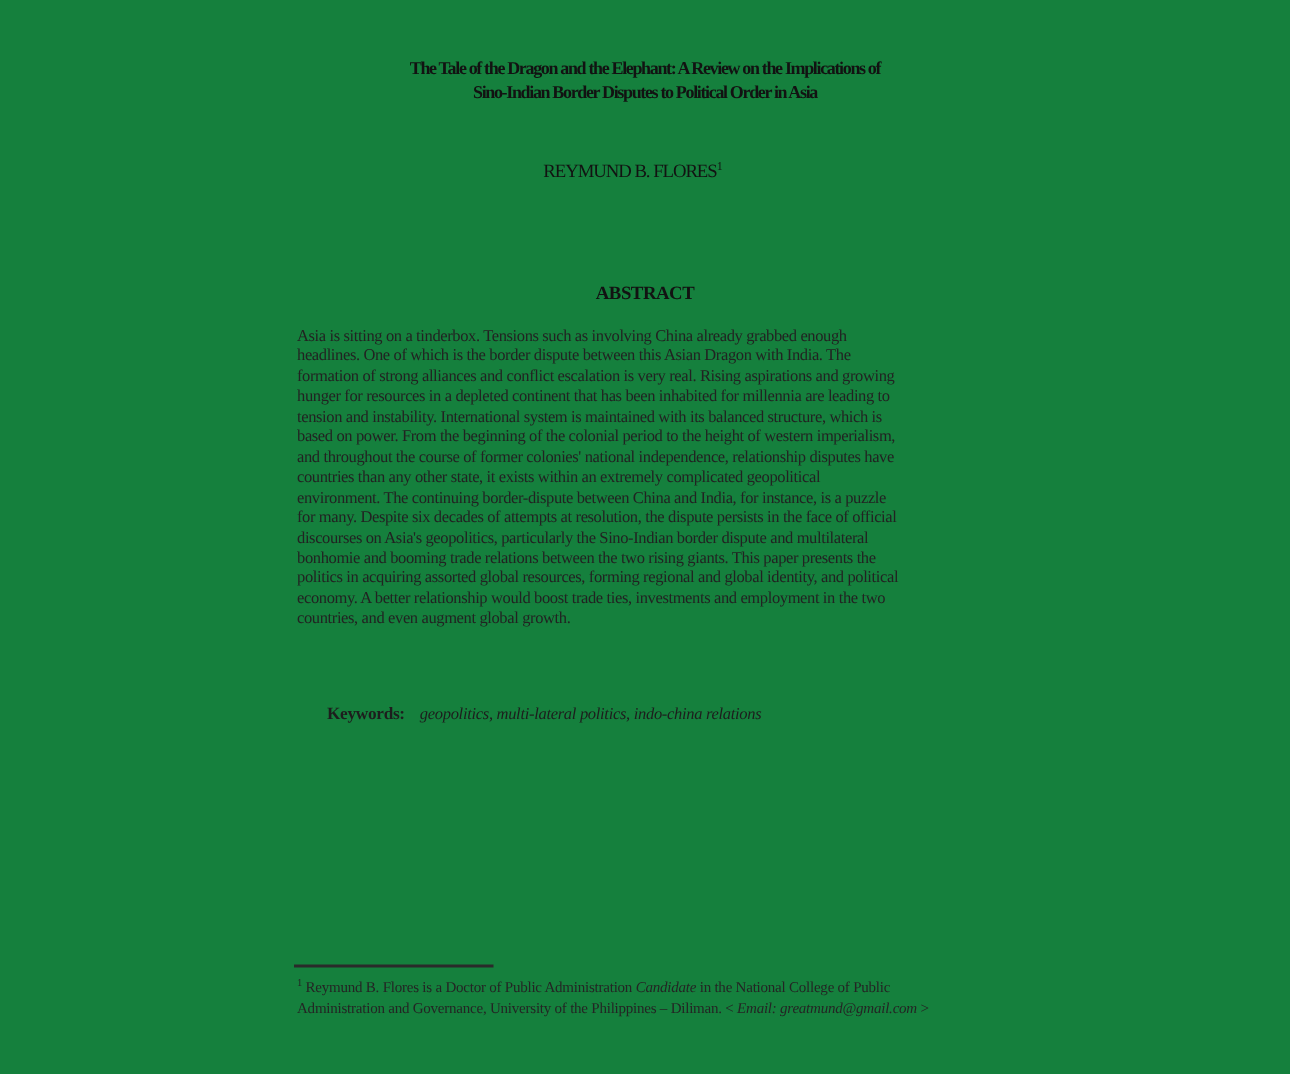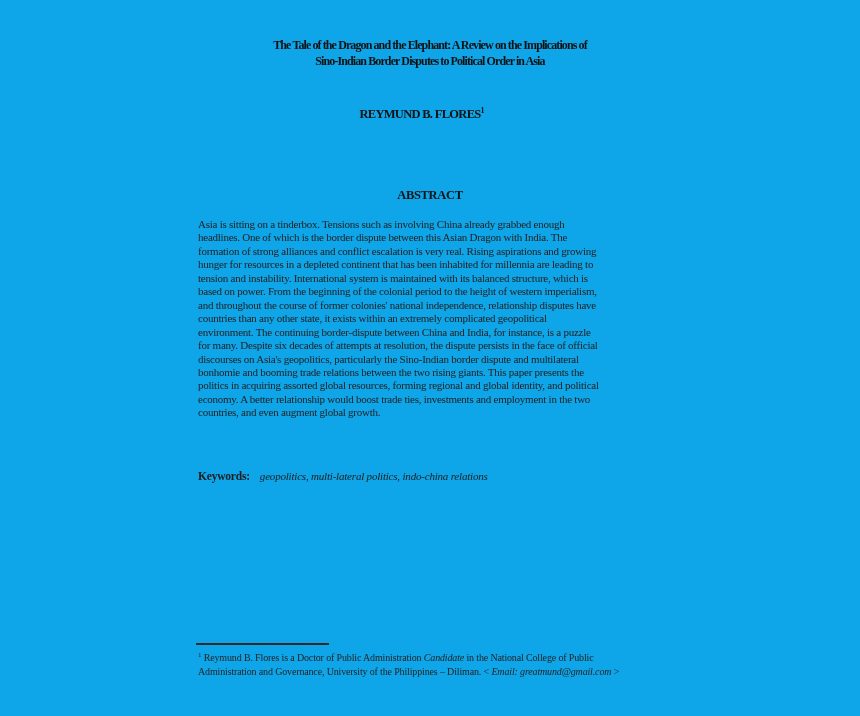--- a/index.html
+++ b/index.html
@@ -6,38 +6,38 @@
   body {
     width: 860px; height: 716px;
     background: #f5f5f5;
     font-family: "Liberation Serif", "DejaVu Serif", serif;
     color: #1f1f1f;
     overflow: hidden;
     position: relative;
   }
   .page {
     position: absolute; inset: 0;
-    background: #0ea5e9;
+    background: #15803d;
   }
   .title-block {
     position: absolute; left: 0; right: 0; top: 37px;
     text-align: center;
   }
   .title-line {
     font-weight: bold;
     font-size: 12px;
     letter-spacing: -0.9px;
     line-height: 16px;
     color: #121212;
     white-space: nowrap;
   }
   .author-line {
     position: absolute; left: 0; right: 16px; top: 106px;
     text-align: center;
-    font-weight: bold;
+    font-weight: normal;
     font-size: 12.5px;
     letter-spacing: -0.7px;
     color: #121212;
     white-space: nowrap;
   }
   .author-line sup { font-size: 8px; letter-spacing: 0; }
   .abstract-heading {
     position: absolute; left: 0; right: 0; top: 188px;
     text-align: center;
     font-weight: bold;
@@ -59,20 +59,21 @@
     position: absolute; left: 198px; top: 470px;
     font-size: 11px;
     white-space: nowrap;
     color: #1d1d1d;
   }
   .keywords-label {
     font-weight: bold;
     font-size: 11.5px;
     letter-spacing: -0.2px;
     margin-right: 10px;
+    margin-left: 20px;
   }
   .keywords-text {
     font-style: italic;
     letter-spacing: -0.2px;
   }
   .footnote-separator {
     position: absolute; left: 196px; top: 643px;
     width: 133px; height: 2px;
     background: #2a2a2a;
   }

